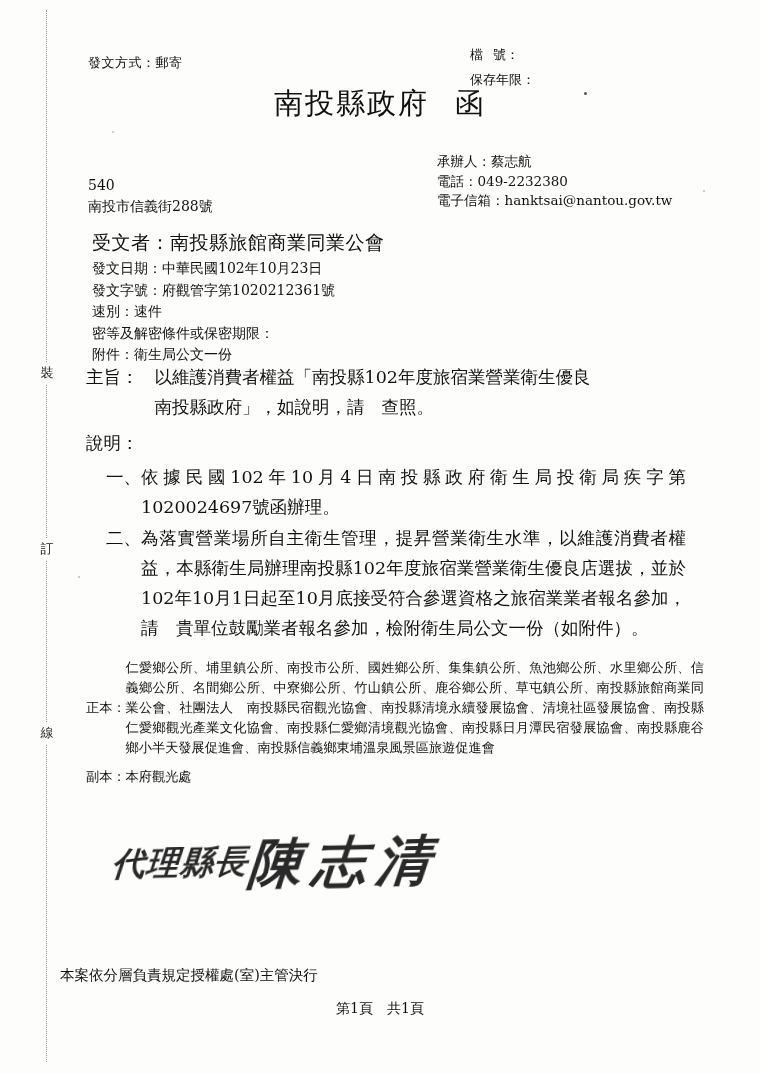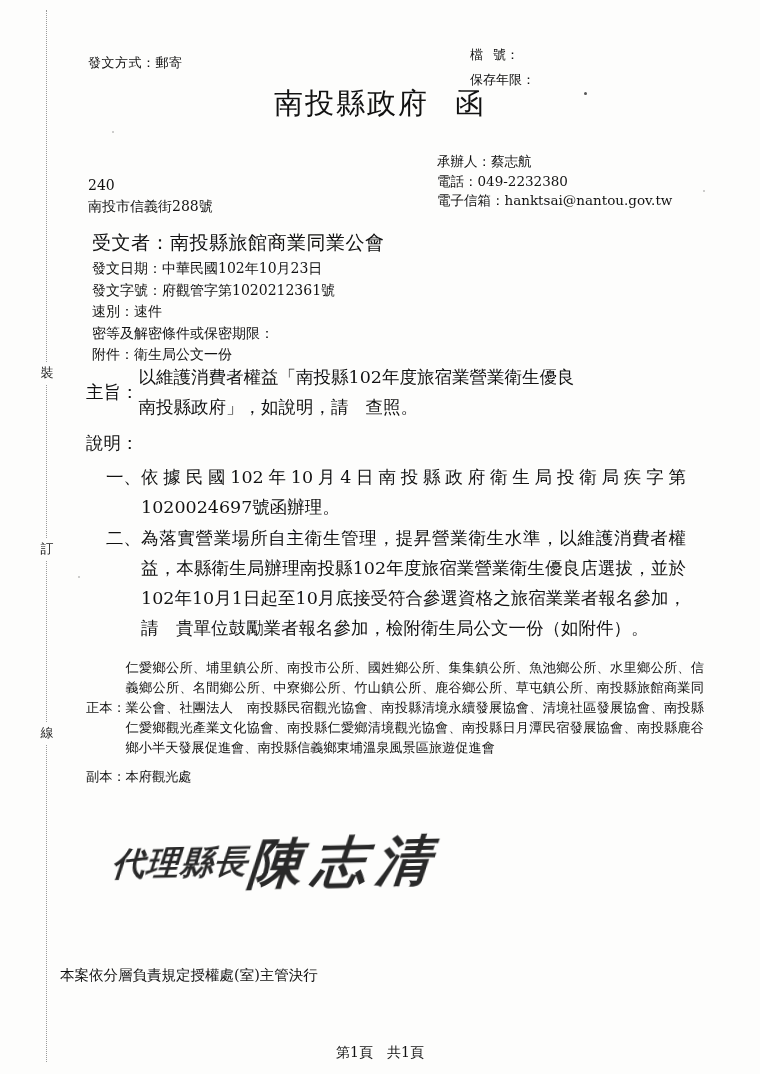--- a/index.html
+++ b/index.html
@@ -127,21 +127,22 @@
   .body-block {
     position: absolute;
     left: 86px;
     top: 362px;
     width: 600px;
     font-size: 17.5px;
     line-height: 30px;
   }
   .subject-row {
     display: flex;
-    align-items: center;
+    align-items: flex-start;
+    gap: 16px;
   }
   .subject-row .tag { flex: 0 0 auto; white-space: nowrap; }
   .subject-row .txt { flex: 1 1 auto; text-align: justify; }
   .sp { display: inline-block; width: 17px; }
 
   .desc-label { margin-top: 6px; }
 
   .items { margin-top: 4px; }
   .item {
     display: flex;
@@ -196,21 +197,21 @@
     position: absolute;
     left: 0; right: 0;
     top: 966px;
     text-align: left;
     font-size: 14.5px;
     padding-left: 60px;
   }
   .page-num {
     position: absolute;
     left: 0; right: 0;
-    top: 1044px;
+    top: 1000px;
     text-align: center;
     font-size: 14px;
   }
   .page-num .gap { display: inline-block; width: 14px; }
 
   
   .speck { position: absolute; background: #bdbdbd; border-radius: 50%; }
 </style>
 </head>
 <body>
@@ -236,21 +237,21 @@
   </div>
   <div class="dot-mark"></div>
 
   <div class="contact">
     <div>承辦人：蔡志航</div>
     <div>電話：049-2232380</div>
     <div>電子信箱：hanktsai@nantou.gov.tw</div>
   </div>
 
   <div class="addr">
-    <div>240</div>
+    <div>540</div>
     <div>南投市信義街288號</div>
   </div>
 
   <div class="receiver">受文者：南投縣旅館商業同業公會</div>
 
   <div class="meta">
     <div>發文日期：中華民國102年10月23日</div>
     <div>發文字號：府觀管字第1020212361號</div>
     <div>速別：速件</div>
     <div>密等及解密條件或保密期限：</div>

